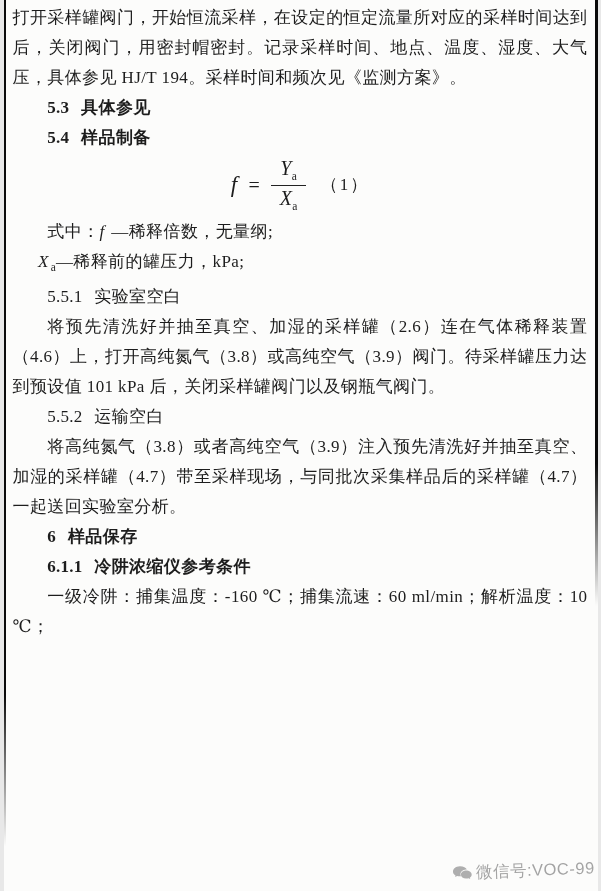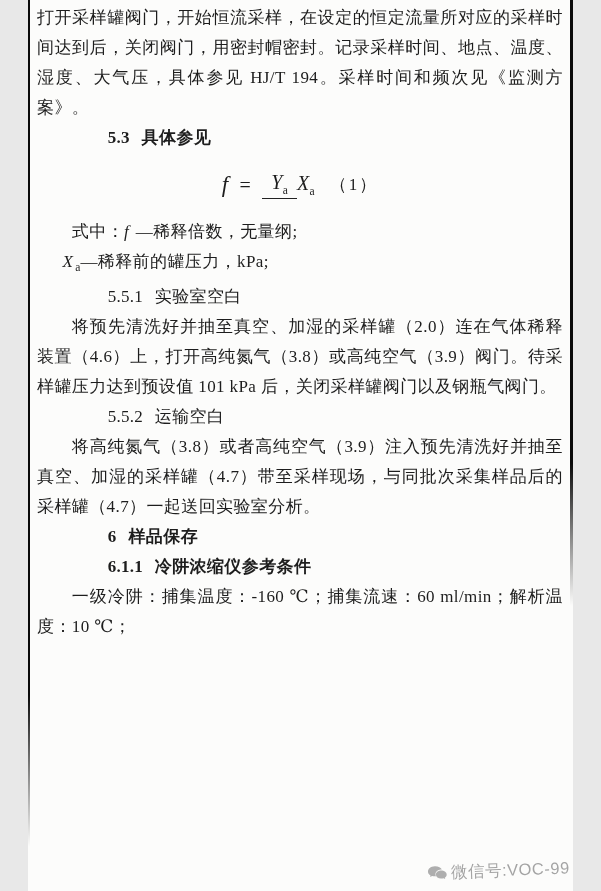--- a/index.html
+++ b/index.html
@@ -1,49 +1,49 @@
 <!DOCTYPE html>
 <html><head>
 <meta charset="utf-8">
 <style>
   html,body { margin:0; padding:0; background:#e8e8e8; }
   .page {
-    position:relative; width:545px; height:891px; margin:0 auto;
+    position:relative; width:594px; height:891px; margin:0 auto;
     background:#fcfcfb; overflow:hidden;
     font-family:"Liberation Serif","DejaVu Serif",serif;
     color:#1d1d1d;
   }
   .edge-left {
     position:absolute; left:0; top:0; width:2px; height:100%;
     background:linear-gradient(#0a0a0a 78%, rgba(10,10,10,0) 95%);
   }
   .edge-right {
     position:absolute; right:0; top:0; width:3px; height:100%;
     background:linear-gradient(#0a0a0a 52%, rgba(10,10,10,0) 68%);
   }
   .col {
     position:relative; padding:3px 10px 0 9px;
     font-size:17px; line-height:30px; letter-spacing:0.4px;
     text-align:justify;
   }
   .col p { margin:0; }
   .ind { text-indent:2.05em; }
   .h { font-weight:bold; padding-left:2.05em; margin:0; }
-  .h .hnum { margin-right:0.7em; letter-spacing:0.2px;margin-left:36px; }
+  .h .hnum { margin-right:0.7em; letter-spacing:0.2px; }
   .h-plain { font-weight:normal; }
   .h6gap { margin-top:14px; margin-bottom:6px; }
 
   .formula {
     display:flex; align-items:center; justify-content:center;
     height:64px; font-size:19px;
   }
   .fvar { font-style:italic; font-size:23px; margin-right:11px; }
   .feq  { margin-right:11px; font-size:20px; }
   .frac {
-    display:inline-flex; flex-direction:row; align-items:center;
+    display:inline-flex; flex-direction:column; align-items:center;
     font-style:italic; font-size:20px; line-height:1.15;
   }
   .frac .fnum { border-bottom:1.6px solid #222; padding:0 9px 1px; }
   .frac .fden { padding-top:1px; }
   .frac sub, .def sub { font-size:11.5px; font-style:normal; letter-spacing:0; }
   .flabel { margin-left:15px; font-size:17px; letter-spacing:2px; }
 
   .def-f  { padding-left:2.05em; }
   .def-xy { padding-left:1.5em; }
   .dvar { font-style:italic; margin-right:2px; }
@@ -64,41 +64,42 @@
   <div class="edge-left"></div>
   <div class="edge-right"></div>
 
   <div class="col">
 
     <p>打开采样罐阀门，开始恒流采样，在设定的恒定流量所对应的采样时间达到后，关闭阀门，用密封帽密封。记录采样时间、地点、温度、湿度、大气压，具体参见 HJ/T 194。采样时间和频次见《监测方案》。</p>
 
     <p class="h"><span class="hnum">5.3</span><span>具体参见</span></p>
 
 
+    <p class="h"><span class="hnum">5.4</span><span>样品制备</span></p>
 
 
     <div class="formula">
       <span class="fvar">f</span>
       <span class="feq">=</span>
       <span class="frac">
         <span class="fnum"><span>Y</span><sub>a</sub></span>
         <span class="fden"><span>X</span><sub>a</sub></span>
       </span>
       <span class="flabel">（1）</span>
     </div>
 
     <p class="def def-f"><span>式中：</span><span class="dvar">f</span><span> —稀释倍数，无量纲;</span></p>
 
     <p class="def def-xy"><span class="dvar">X</span><sub>a</sub><span>—稀释前的罐压力，kPa;</span></p>
 
 
 
     <p class="h h-plain"><span class="hnum">5.5.1</span><span>实验室空白</span></p>
 
-    <p class="ind">将预先清洗好并抽至真空、加湿的采样罐（2.0）连在气体稀释装置（4.6）上，打开高纯氮气（3.8）或高纯空气（3.9）阀门。待采样罐压力达到预设值 101 kPa 后，关闭采样罐阀门以及钢瓶气阀门。</p>
+    <p class="ind">将预先清洗好并抽至真空、加湿的采样罐（2.6）连在气体稀释装置（4.6）上，打开高纯氮气（3.8）或高纯空气（3.9）阀门。待采样罐压力达到预设值 101 kPa 后，关闭采样罐阀门以及钢瓶气阀门。</p>
 
     <p class="h h-plain"><span class="hnum">5.5.2</span><span>运输空白</span></p>
 
     <p class="ind">将高纯氮气（3.8）或者高纯空气（3.9）注入预先清洗好并抽至真空、加湿的采样罐（4.7）带至采样现场，与同批次采集样品后的采样罐（4.7）一起送回实验室分析。</p>
 
     <p class="h h6gap"><span class="hnum">6</span><span>样品保存</span></p>
 
 
     <p class="h"><span class="hnum">6.1.1</span><span>冷阱浓缩仪参考条件</span></p>
 

